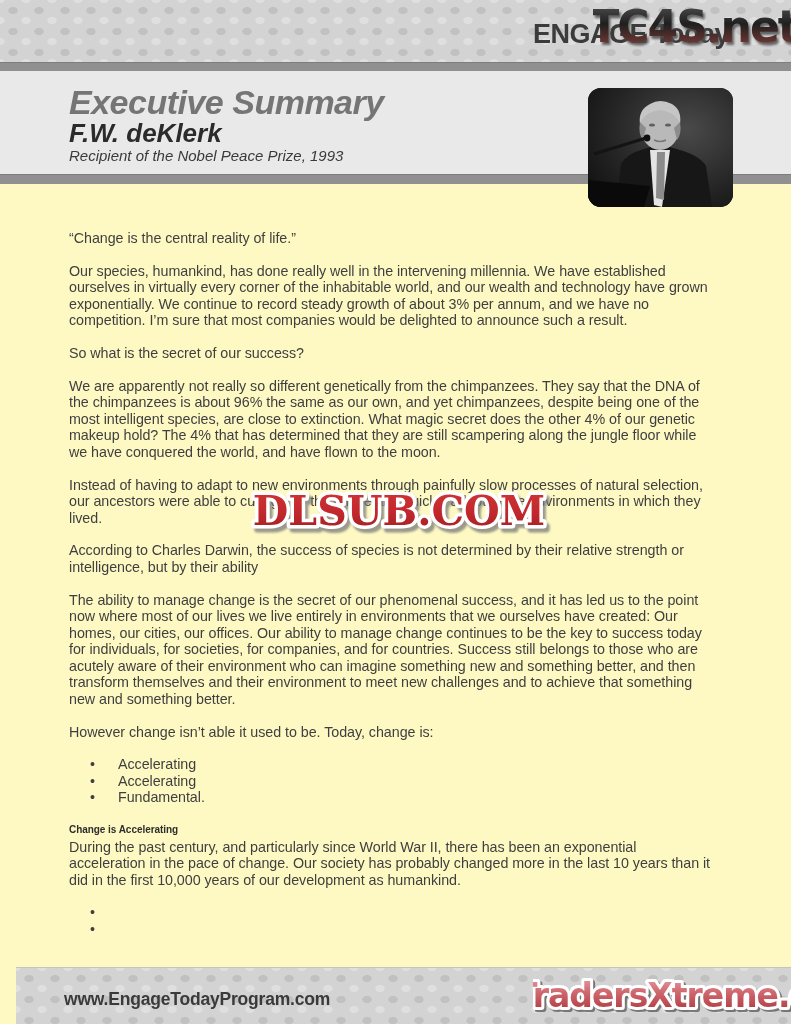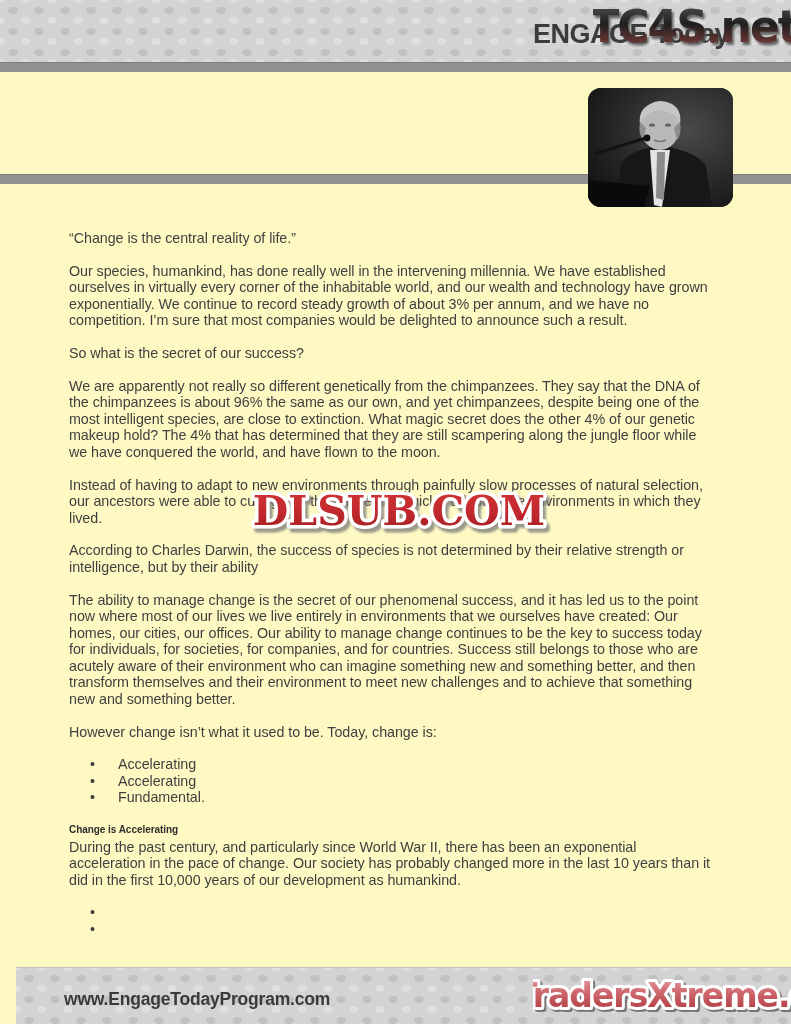--- a/index.html
+++ b/index.html
@@ -79,20 +79,25 @@
           <stop offset="0.45" stop-color="#1f1f1f"></stop>
           <stop offset="1" stop-color="#8e423c"></stop>
         </linearGradient>
       </defs>
       <text x="100" y="42" text-anchor="middle" font-family="DejaVu Sans, sans-serif" font-weight="bold" font-size="44" letter-spacing="-2" fill="url(#tc4sGrad)">TC4S.net</text>
     </svg>
   </div>
 
   <div class="bar bar-top"></div>
 
+  <div class="title-band">
+    <h1 class="doc-title">Executive Summary</h1>
+    <h2 class="doc-author">F.W. deKlerk</h2>
+    <p class="doc-subtitle">Recipient of the Nobel Peace Prize, 1993</p>
+  </div>
 
   <div class="bar bar-bottom"></div>
 
   <div class="photo">
     <svg width="145" height="119" viewBox="0 0 145 119">
       <defs>
         <radialGradient id="bgGlow" cx="0.68" cy="0.35" r="0.9">
           <stop offset="0" stop-color="#4a4a4a"></stop>
           <stop offset="0.6" stop-color="#242424"></stop>
           <stop offset="1" stop-color="#0e0e0e"></stop>
@@ -116,21 +121,21 @@
   </div>
 
   <div class="content">
     <p>“Change is the central reality of life.”</p>
     <p>Our species, humankind, has done really well in the intervening millennia. We have established ourselves in virtually every corner of the inhabitable world, and our wealth and technology have grown exponentially. We continue to record steady growth of about 3% per annum, and we have no competition. I’m sure that most companies would be delighted to announce such a result.</p>
     <p>So what is the secret of our success?</p>
     <p>We are apparently not really so different genetically from the chimpanzees. They say that the DNA of the chimpanzees is about 96% the same as our own, and yet chimpanzees, despite being one of the most intelligent species, are close to extinction. What magic secret does the other 4% of our genetic makeup hold? The 4% that has determined that they are still scampering along the jungle floor while we have conquered the world, and have flown to the moon.</p>
     <p>Instead of having to adapt to new environments through painfully slow processes of natural selection, our ancestors were able to cut right to the chase and quickly adapt to the environments in which they lived.</p>
     <p>According to Charles Darwin, the success of species is not determined by their relative strength or intelligence, but by their ability</p>
     <p>The ability to manage change is the secret of our phenomenal success, and it has led us to the point now where most of our lives we live entirely in environments that we ourselves have created: Our homes, our cities, our offices. Our ability to manage change continues to be the key to success today for individuals, for societies, for companies, and for countries. Success still belongs to those who are acutely aware of their environment who can imagine something new and something better, and then transform themselves and their environment to meet new challenges and to achieve that something new and something better.</p>
-    <p>However change isn’t what it used to be. Today, change is:</p>
+    <p>However change isn’t able it used to be. Today, change is:</p>
 
     <div class="bullet-list">
       <div class="bullet-row">
         <span class="bullet">•</span>
         <span>Accelerating</span>
       </div>
       <div class="bullet-row">
         <span class="bullet">•</span>
         <span>Accelerating</span>
       </div>

